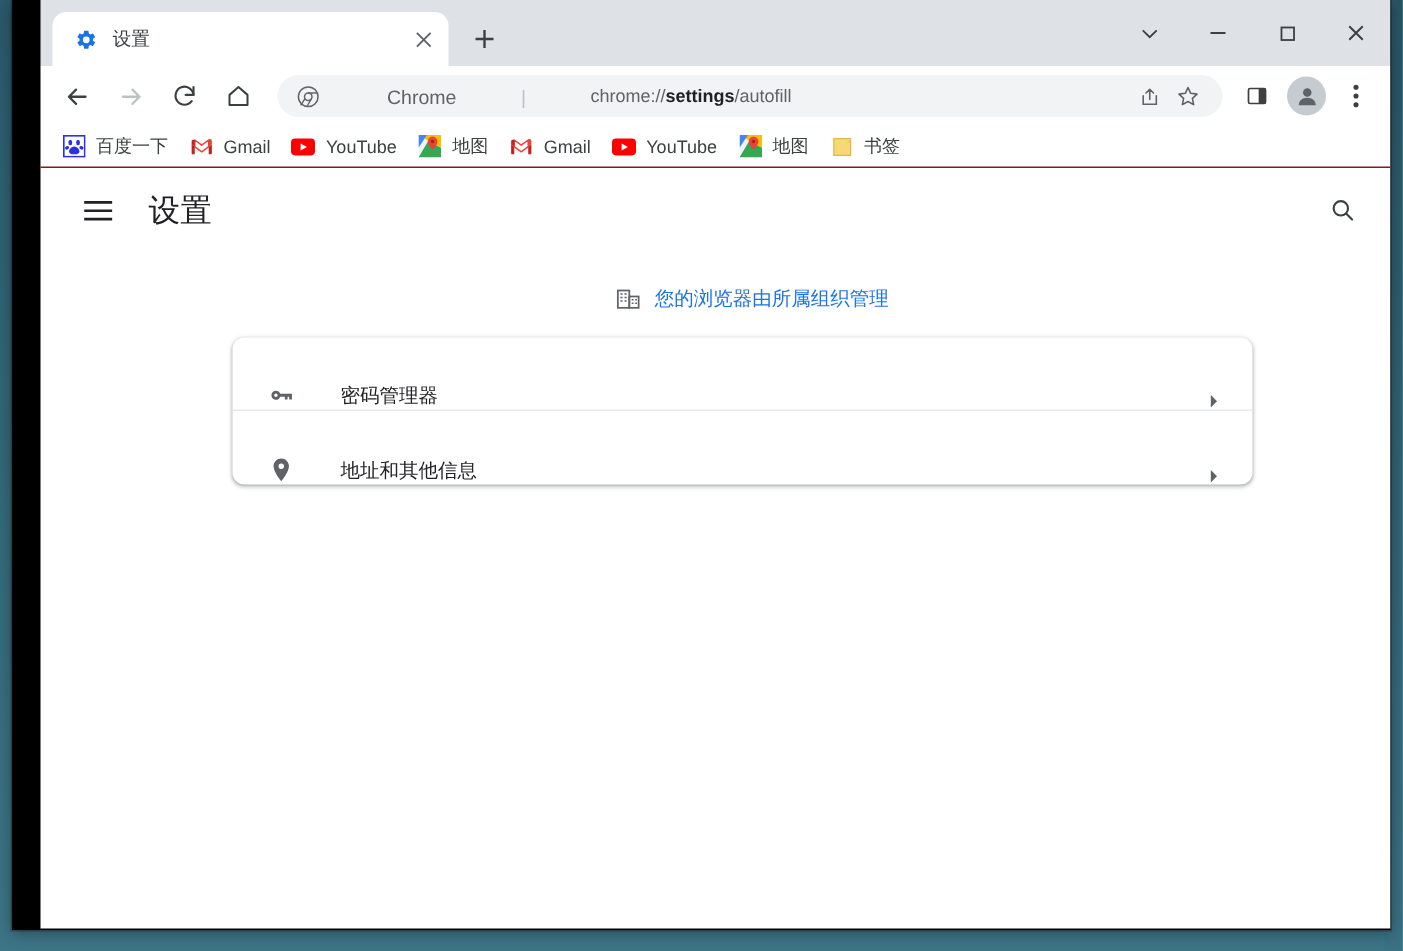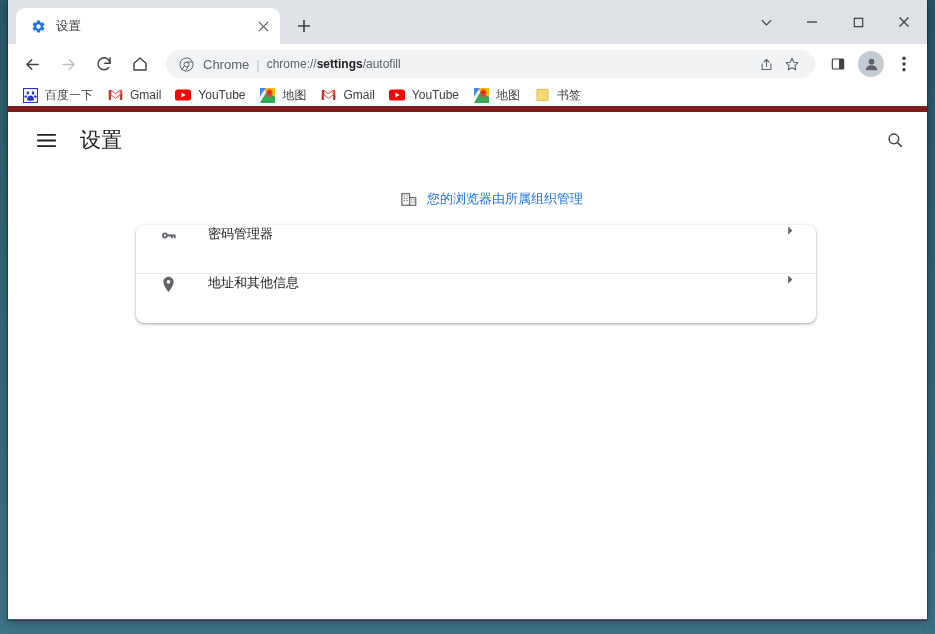--- a/index.html
+++ b/index.html
@@ -16,23 +16,24 @@
     background: linear-gradient(180deg,#2b5a6b 0%, #356a7a 55%, #3d7586 100%);
   }
   #desktop-strip-right {
     position: absolute; right: 0; top: 0; width: 12px; height: 634px;
     background: linear-gradient(180deg,#2a5566 0%, #3a7183 100%);
   }
 
   
   #window {
     position: absolute; left: 8px; top: 0; width: 919px; height: 620px;
-    background: #0f766e;
+    background: #000000;
     box-shadow: 0 0 0 1px rgba(0,0,0,.25), 0 2px 10px rgba(0,0,0,.35);
     overflow: hidden;
+    padding-left: 19px;
   }
 
   
   .tabstrip {
     position: relative; height: 44px;
     background: #dee1e6;
     display: flex; align-items: flex-end;
   }
   .tab {
     position: relative;
@@ -85,41 +86,42 @@
     display: flex; align-items: center; justify-content: center;
     border-radius: 50%; color: #5f6368;
   }
   .navbtn.disabled { color: #bdc1c6; }
   .omnibox {
     flex: 1 1 auto; height: 28px; margin: 0 6px 0 8px;
     background: #f1f3f4; border-radius: 14px;
     display: flex; align-items: center;
     padding: 0 10px 0 12px;
     min-width: 0;
+    gap: 36px;
   }
   .omni-icon { width: 16px; height: 16px; flex: 0 0 16px; margin-right: 9px; display:flex;align-items:center;justify-content:center; }
   .omni-chip { font-size: 13px; color: #5f6368; white-space: nowrap; }
   .omni-sep { color: #bdc1c6; margin: 0 7px; font-size: 13px; }
   .omni-url { font-size: 12px; color: #5f6368; white-space: nowrap; overflow: hidden; text-overflow: ellipsis; }
   .omni-url b { color: #202124; font-weight: 700; }
   .omni-actions { margin-left: auto; display: flex; align-items: center; }
   .omni-act { width: 26px; height: 26px; display:flex;align-items:center;justify-content:center; color:#5f6368; border-radius:50%; }
   .tb-right { display: flex; align-items: center; }
   .tb-btn { width: 30px; height: 30px; margin: 0 2px; display:flex;align-items:center;justify-content:center; color:#5f6368; border-radius:50%; }
   .avatar {
     width: 26px; height: 26px; margin: 0 3px; border-radius: 50%;
     background: #c4ccd2; display:flex;align-items:center;justify-content:center;
   }
 
   
   .bookmarks {
     height: 28px; background: #fff;
     display: flex; align-items: center;
     padding: 0 10px;
-    border-bottom: 6px solid #7f1d1d;
+    border-bottom: 1px solid #7f1d1d;
   }
   .bm {
     display: flex; align-items: center;
     height: 22px; padding: 0 8px 0 4px; margin-right: 2px;
     border-radius: 4px;
   }
   .bm-ico { width: 16px; height: 16px; margin-right: 7px; flex:0 0 16px; display:flex;align-items:center;justify-content:center; }
   .bm-label { font-size: 12px; color: #3c4043; white-space: nowrap; }
 
   
@@ -150,21 +152,21 @@
 
   .card {
     margin: 17px 0 0 128px;
     width: 680px;
     background: #fff;
     border-radius: 8px;
     box-shadow: 0 1px 2px 0 rgba(60,64,67,.3), 0 1px 3px 1px rgba(60,64,67,.15);
     overflow: hidden;
   }
   .row {
-    height: 49px; display: flex; align-items: flex-start;
+    height: 49px; display: flex; align-items: flex-end;
     padding: 0 20px 0 22px;
     border-bottom: 1px solid #e8eaed;
   }
   .row:last-child { border-bottom: none; }
   .row-icon { width: 20px; height: 20px; flex: 0 0 20px; display:flex;align-items:center;justify-content:center; color:#5f6368; }
   .row-label { font-size: 13px; color: #202124; margin-left: 30px; }
   .row-chevron { margin-left: auto; color: #5f6368; display:flex;align-items:center; }
 
   svg { display: block; }
 </style>

